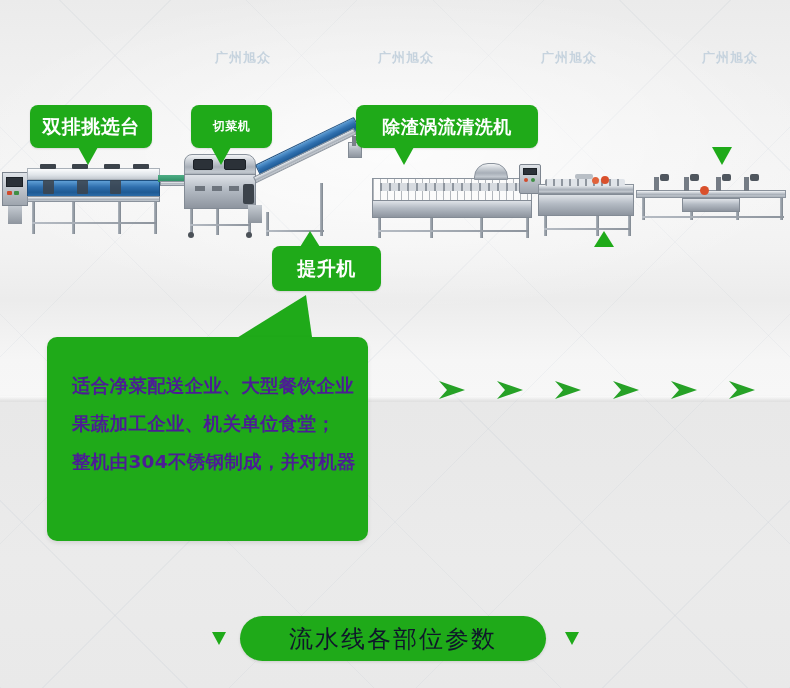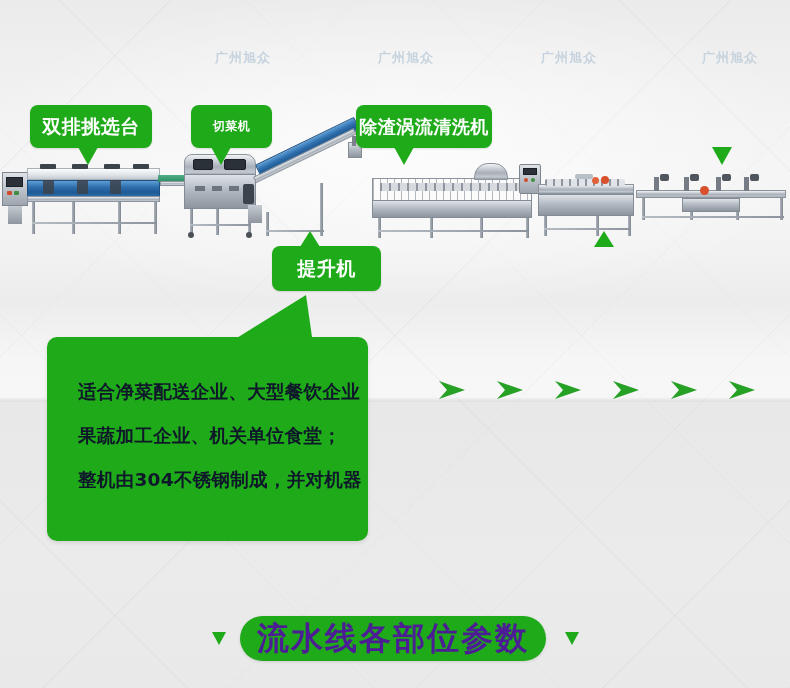--- a/index.html
+++ b/index.html
@@ -148,22 +148,22 @@
     position:absolute;
     left:47px; top:337px;
     width:321px; height:204px;
     background:#1faa19;
     border-radius:10px;
     box-shadow:0 2px 4px rgba(0,0,0,.10);
     box-sizing:border-box;
     padding:26px 0 0 17px;
   }
   .desc p{
-    margin:14px;
-    color:#0f172a;
+    margin:8px;
+    color:#4c1d95;
     font-weight:bold;
     font-size:18.5px;
     line-height:30px;
     letter-spacing:.3px;
     white-space:nowrap;
   }
   .desc-tail{
     position:absolute;
     left:232px; top:295px;
     width:80px; height:48px;
@@ -177,23 +177,23 @@
   .banner{
     position:absolute;
     left:240px; top:616px;
     width:306px; height:45px;
     background:#1faa19;
     border-radius:23px;
     display:flex; align-items:center; justify-content:center;
     box-shadow:0 1px 3px rgba(0,0,0,.12);
   }
   .banner-text{
-    color:#4c1d95;
-    font-weight:bold;
-    font-size:32px;
+    color:#0f172a;
+    font-weight:normal;
+    font-size:24px;
     letter-spacing:2px;
     white-space:nowrap;
   }
   .chev{
     position:absolute;
     width:0;height:0;
     border-left:7px solid transparent;
     border-right:7px solid transparent;
     border-top:13px solid #1faa19;
   }
@@ -320,21 +320,21 @@
   <div class="tag" style="left:30px;top:105px;width:122px;height:43px;">
     <span class="tag-text" style="font-size:19px;">双排挑选台</span>
   </div>
   <div class="tail-down" style="left:78px;top:147px;"></div>
 
   <div class="tag" style="left:191px;top:105px;width:81px;height:43px;">
     <span class="tag-text" style="font-size:12px;">切菜机</span>
   </div>
   <div class="tail-down" style="left:211px;top:147px;"></div>
 
-  <div class="tag" style="left:356px;top:105px;width:136px;height:43px;">
+  <div class="tag" style="left:356px;top:105px;width:182px;height:43px;">
     <span class="tag-text" style="font-size:18px;">除渣涡流清洗机</span>
   </div>
   <div class="tail-down" style="left:394px;top:147px;"></div>
 
   <div class="tail-down" style="left:712px;top:147px;"></div>
 
   <div class="tail-up" style="left:300px;top:231px;"></div>
   <div class="tag" style="left:272px;top:246px;width:109px;height:45px;">
     <span class="tag-text" style="font-size:19px;">提升机</span>
   </div>

